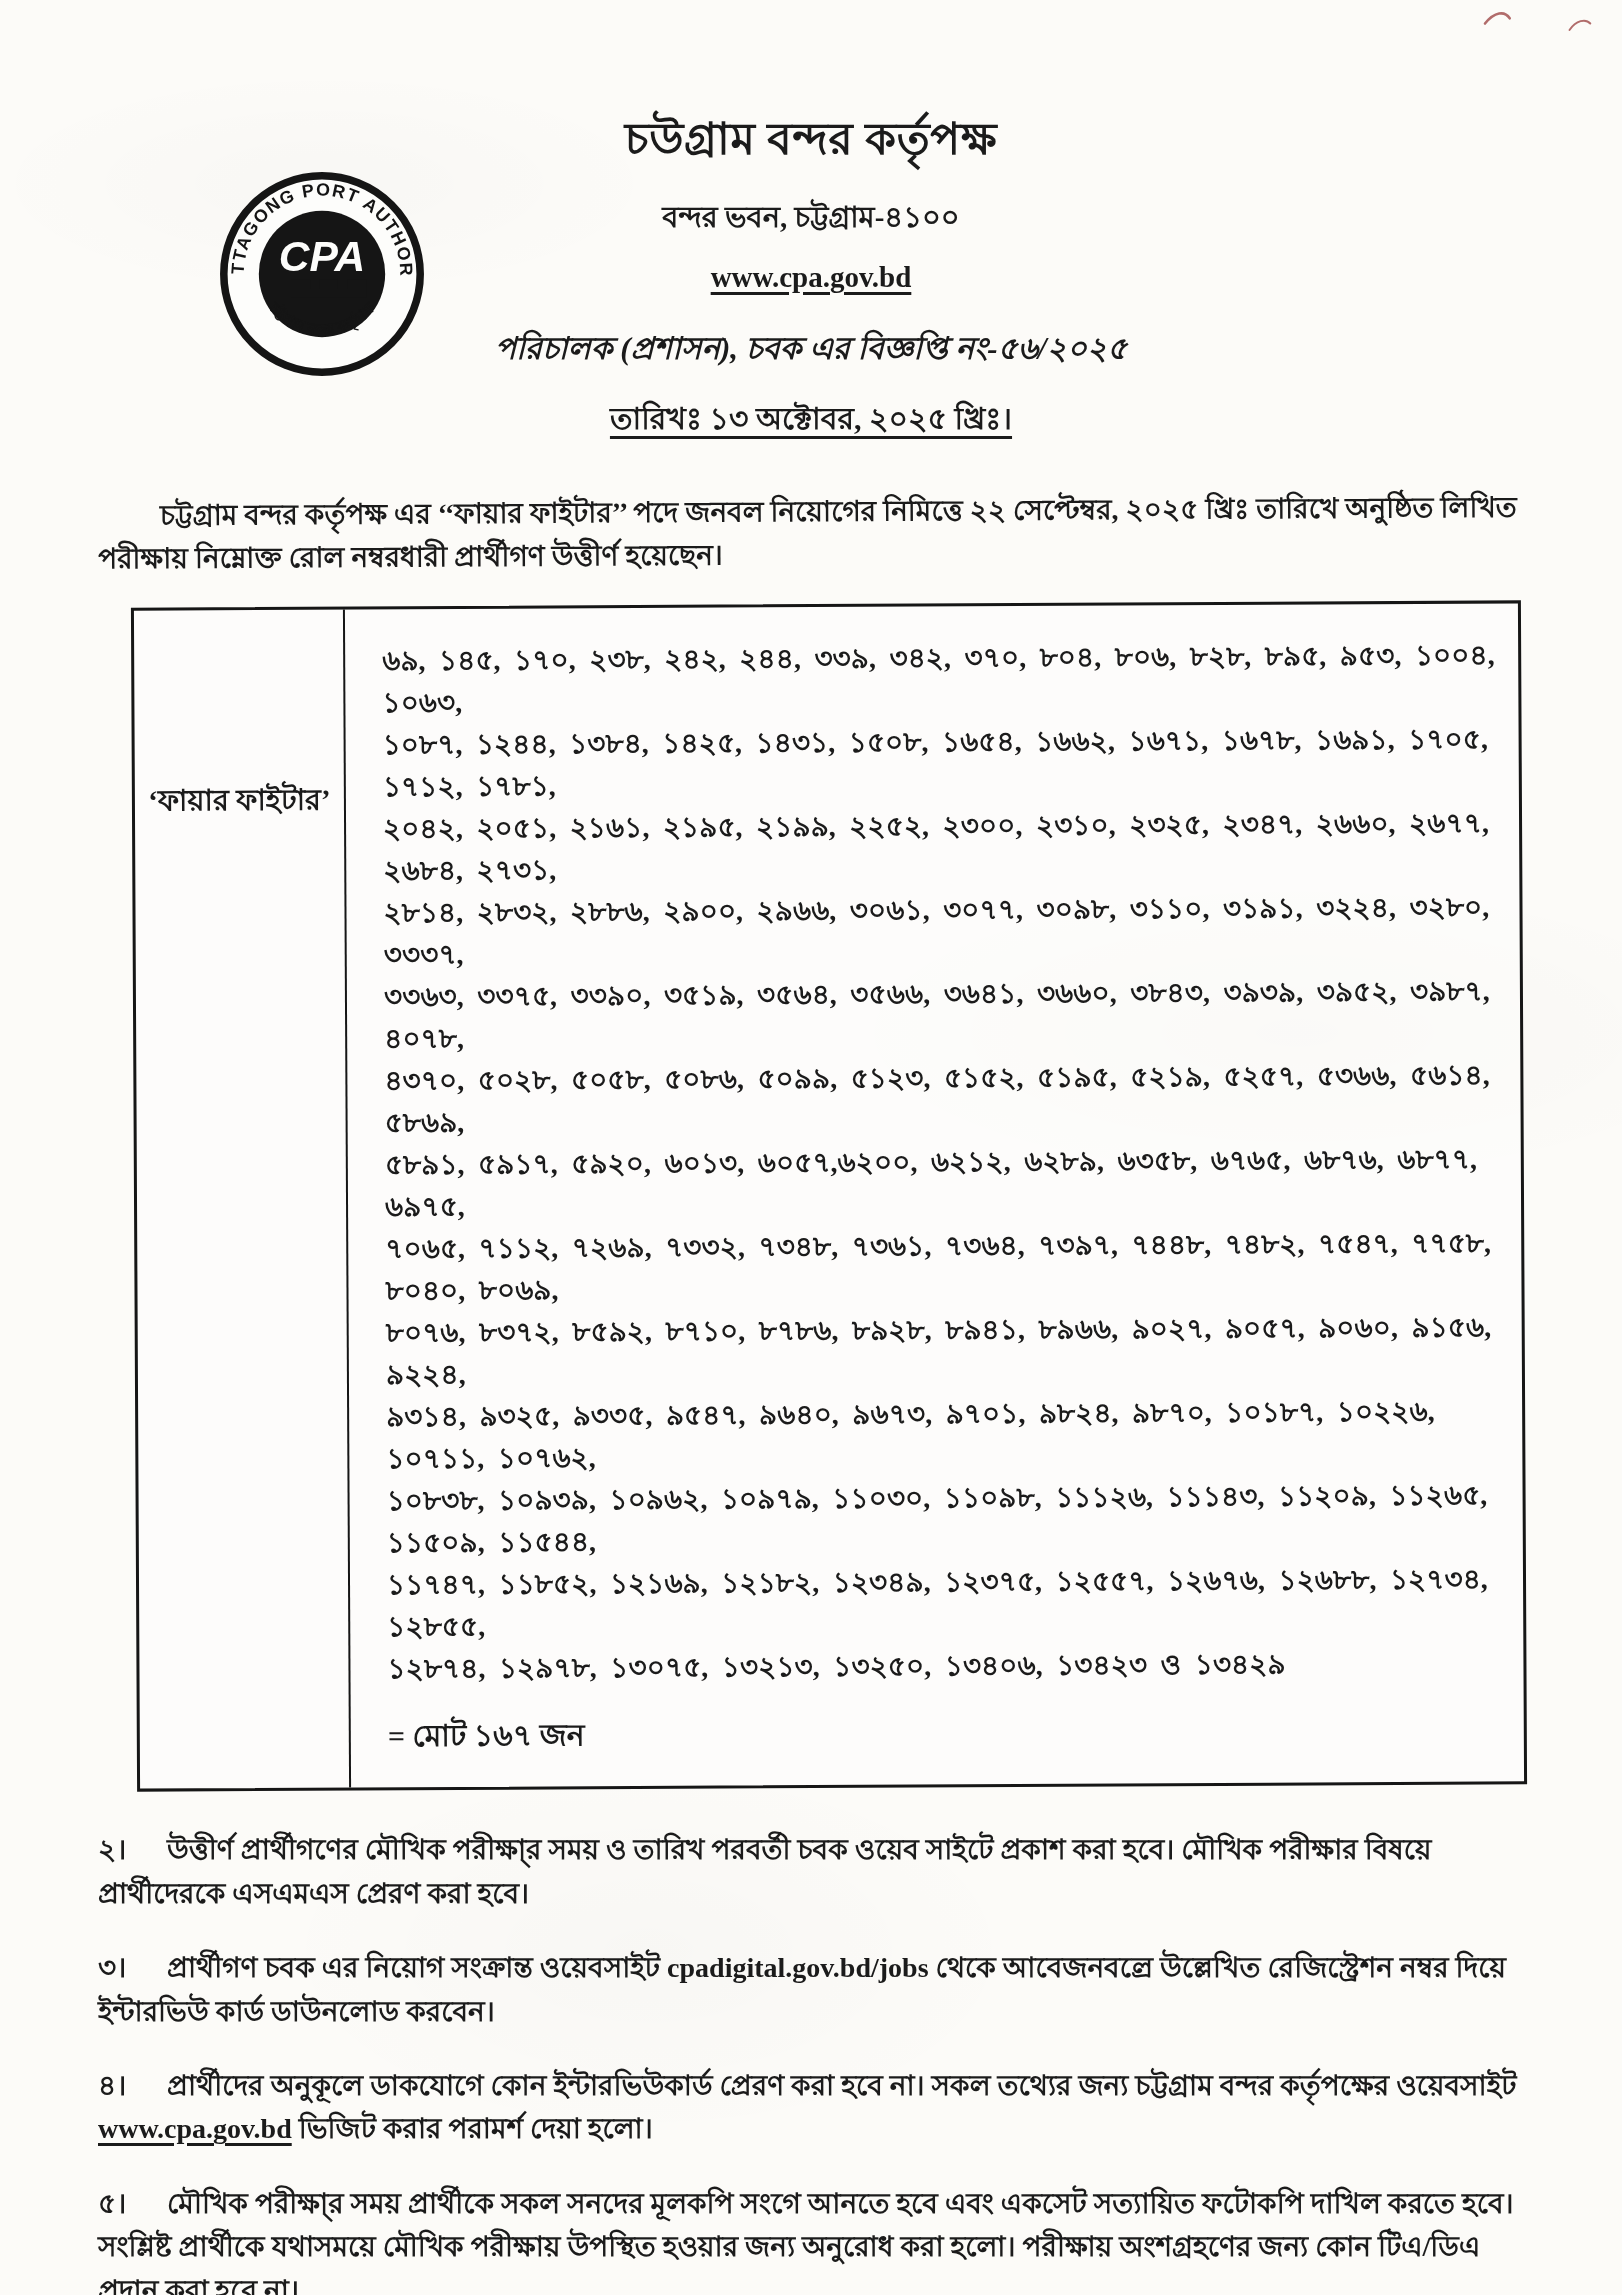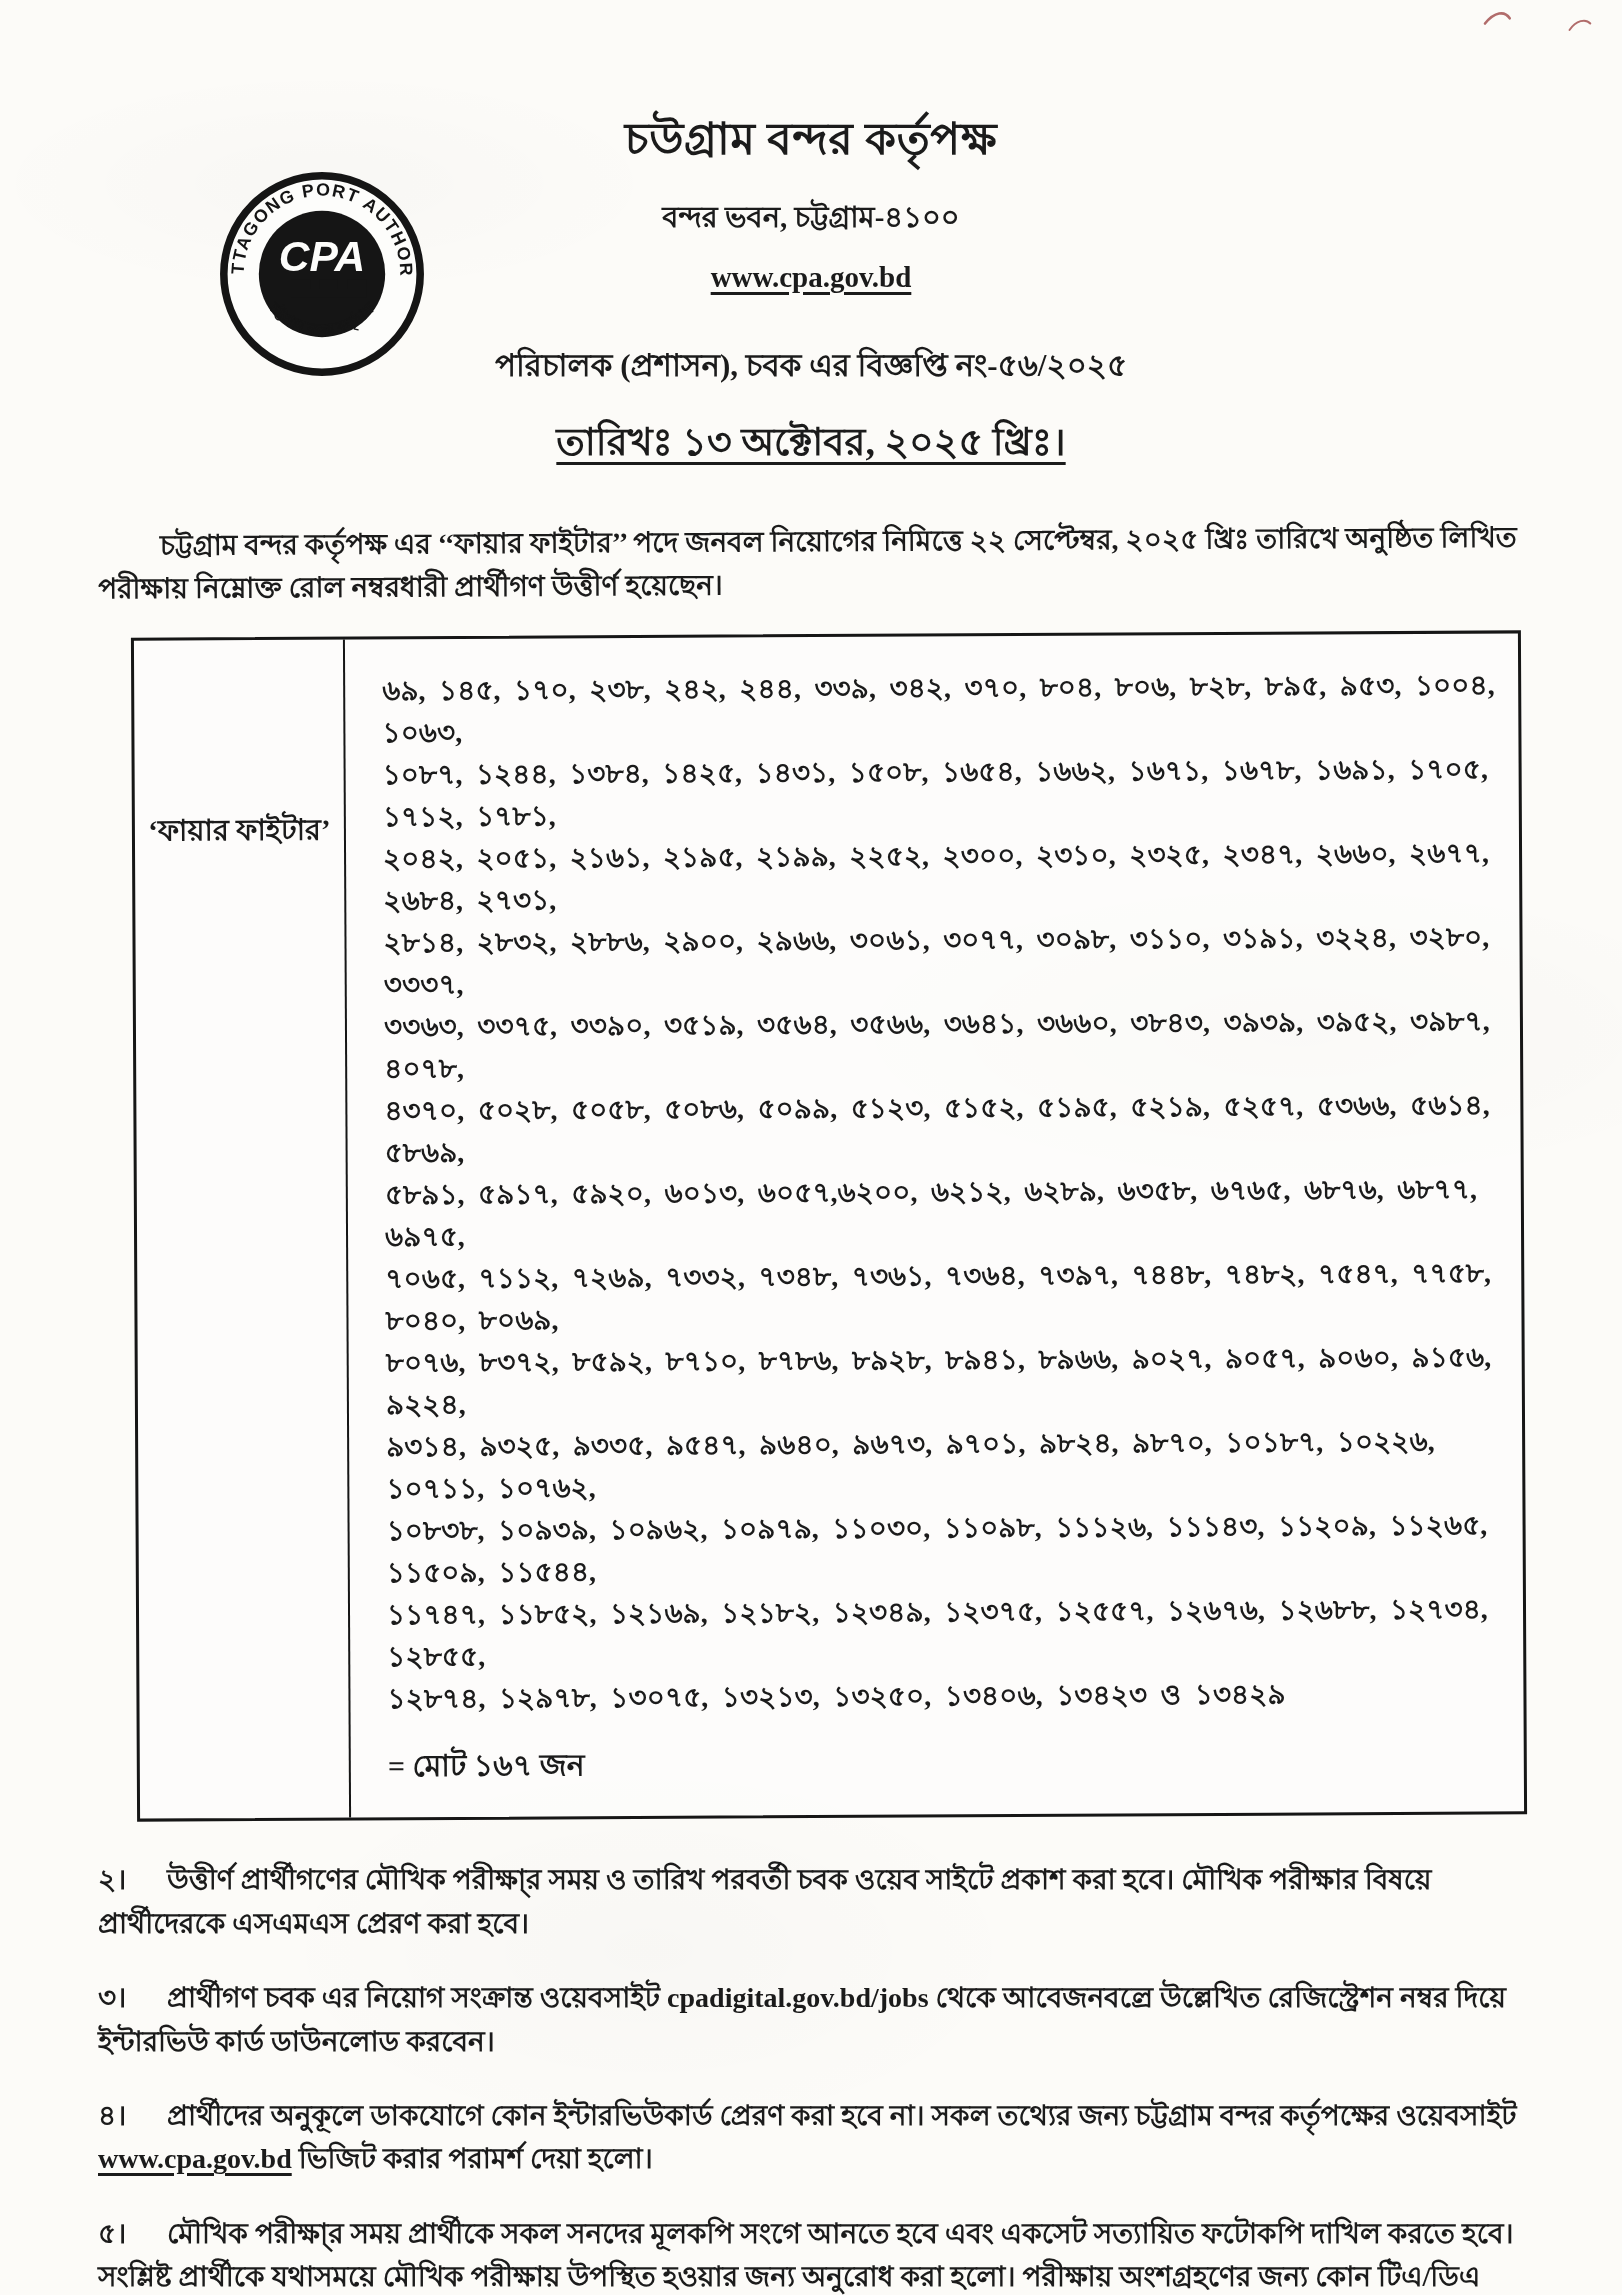--- a/index.html
+++ b/index.html
@@ -18,22 +18,22 @@
     font-family:"Liberation Serif","DejaVu Sans",serif;
     overflow:hidden;
   }
   
   .logo-wrap { position:absolute; left:219px; top:171px; width:206px; height:206px; }
   .header-center { text-align:center; padding-top:106px; }
   .org-title { font-size:44px; font-weight:bold; letter-spacing:0.7px; }
   .address   { font-size:29px; font-weight:bold; margin-top:15px; }
   .website   { display:inline-block; font-size:29px; font-weight:bold;
                text-decoration:underline; text-decoration-thickness:2.6px; text-underline-offset:5.2px; margin-top:18.3px; }
-  .notice-line { font-size:31px; font-weight:bold; margin-top:47px; }
-  .date-line   { display:inline-block; font-size:38px; font-weight:bold; margin-top:18.3px;
+  .notice-line { font-size:31px; font-weight:bold; margin-top:30px;font-style:italic; }
+  .date-line   { display:inline-block; font-size:30px; font-weight:bold; margin-top:18.3px;
                  text-decoration:underline; text-decoration-thickness:2.6px; text-underline-offset:6.5px; }
   
   .intro {
     margin:44px 98px 0 98px;
     font-size:28px; line-height:1.55; text-indent:62px;
     font-weight:600; transform:rotate(-0.35deg);
   }
   
   .result-table {
     display:flex; margin:27.5px 98px 0 134px;

